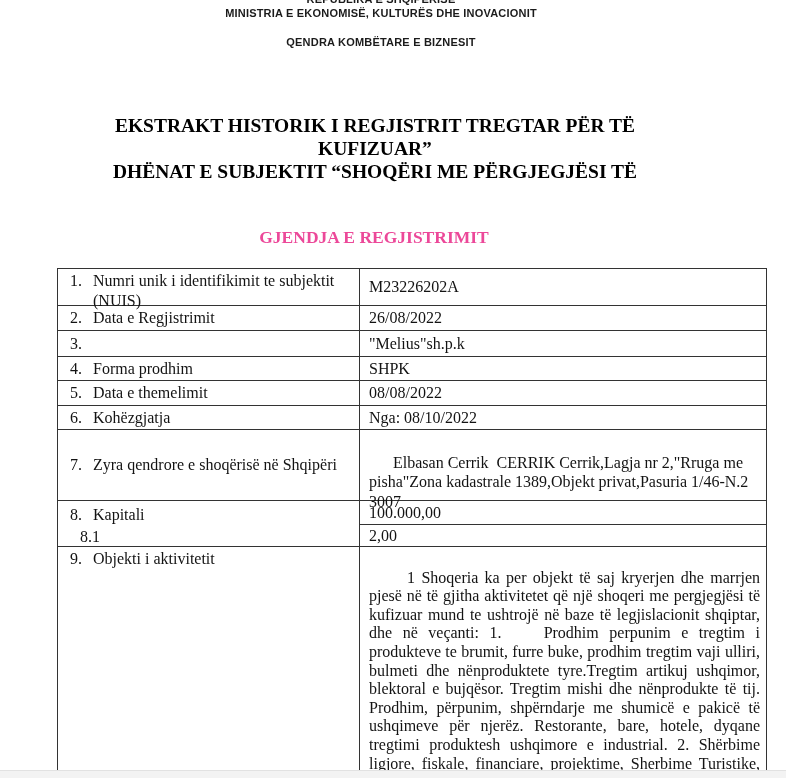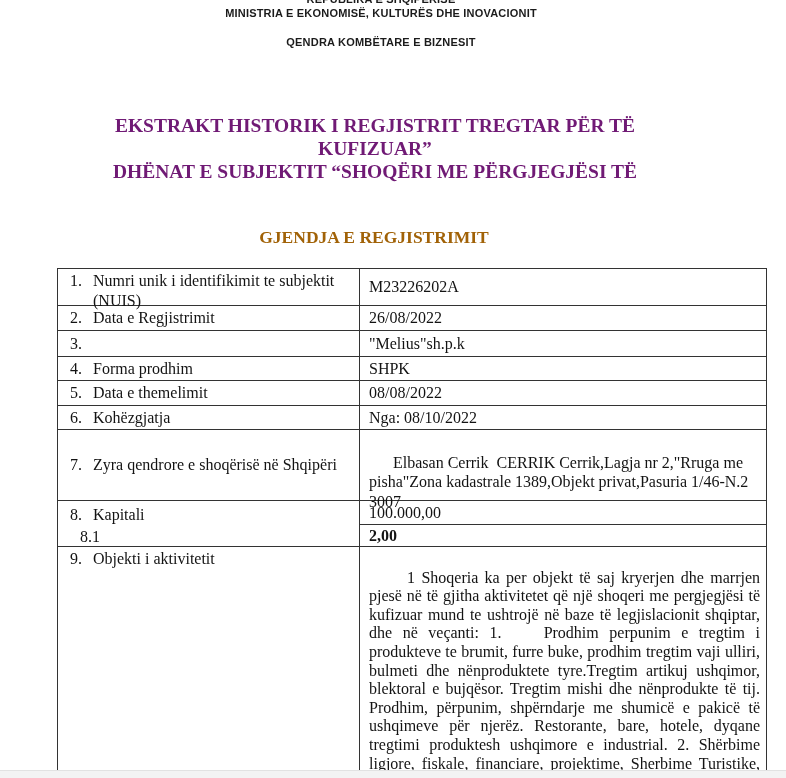--- a/index.html
+++ b/index.html
@@ -15,27 +15,27 @@
     font-family:"Liberation Sans", sans-serif;
     font-weight:bold; color:#1b1b1b; letter-spacing:0.2px;
   }
   .hline { font-size:11px; line-height:14px; }
   .hline3 { margin-top:15px; font-size:11px; line-height:14px; }
 
   
   .doc-title {
     position:absolute; top:114px; left:0; width:750px;
     text-align:center; font-weight:bold;
-    font-size:19.5px; line-height:23px; color:#701a75;
+    font-size:19.5px; line-height:23px; color:#000000;
   }
   .title-line { white-space:nowrap; }
 
   .section-heading {
     position:absolute; top:227px; left:0; width:748px;
-    text-align:center; font-weight:bold; font-size:17.5px; color:#a16207;
+    text-align:center; font-weight:bold; font-size:17.5px; color:#ec4899;
   }
 
   
   .reg-table {
     position:absolute; top:268px; left:57px; width:710px;
     border:1px solid #333; box-sizing:border-box;
     font-size:16px; line-height:19.5px;
   }
   .trow { display:flex; border-bottom:1px solid #333; box-sizing:border-box; }
   .trow:last-child { border-bottom:none; }
@@ -67,21 +67,21 @@
   .h-r8 { height:46px; }
   .h-r9 { min-height:228px; }
 
   
   .tright8 { flex:1; box-sizing:border-box; padding:0; display:flex; flex-direction:column; }
   .sub-cell {
     box-sizing:border-box; padding:1px 6px 1px 9px;
     display:flex; align-items:center;
   }
   .sub-top { height:24px; border-bottom:1px solid #333; }
-  .sub-bottom { flex:1;font-weight:bold; }
+  .sub-bottom { flex:1; }
   .kap-lines { display:block; width:100%; }
   .kap-line { display:flex; height:23px; align-items:center; }
   .kap-line2 { margin-left:10px; height:21px; }
   .tnum-sub { width:30px; flex:none; }
 
   
   .bottom-band {
     position:absolute; left:0; top:770px; width:786px; height:8px;
     background:#f3f3f3; border-top:1px solid #e2e2e2; z-index:9;
   }

